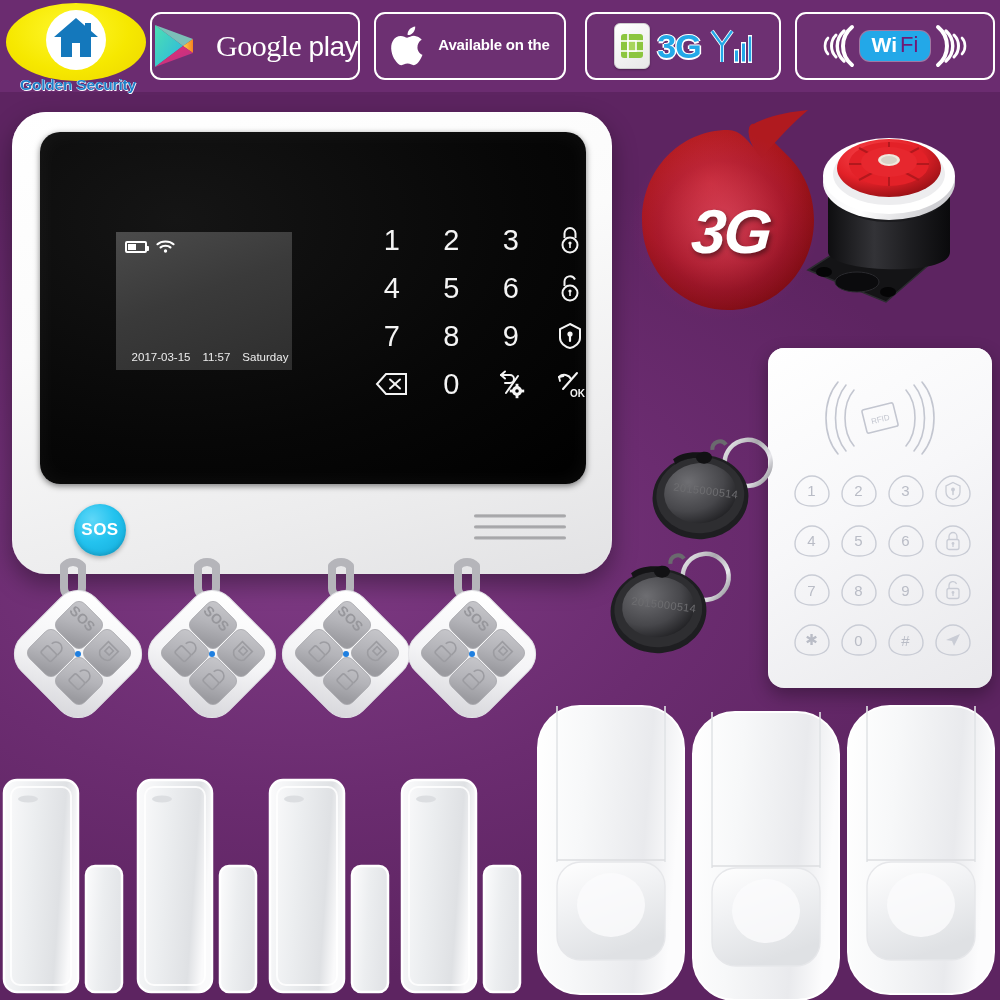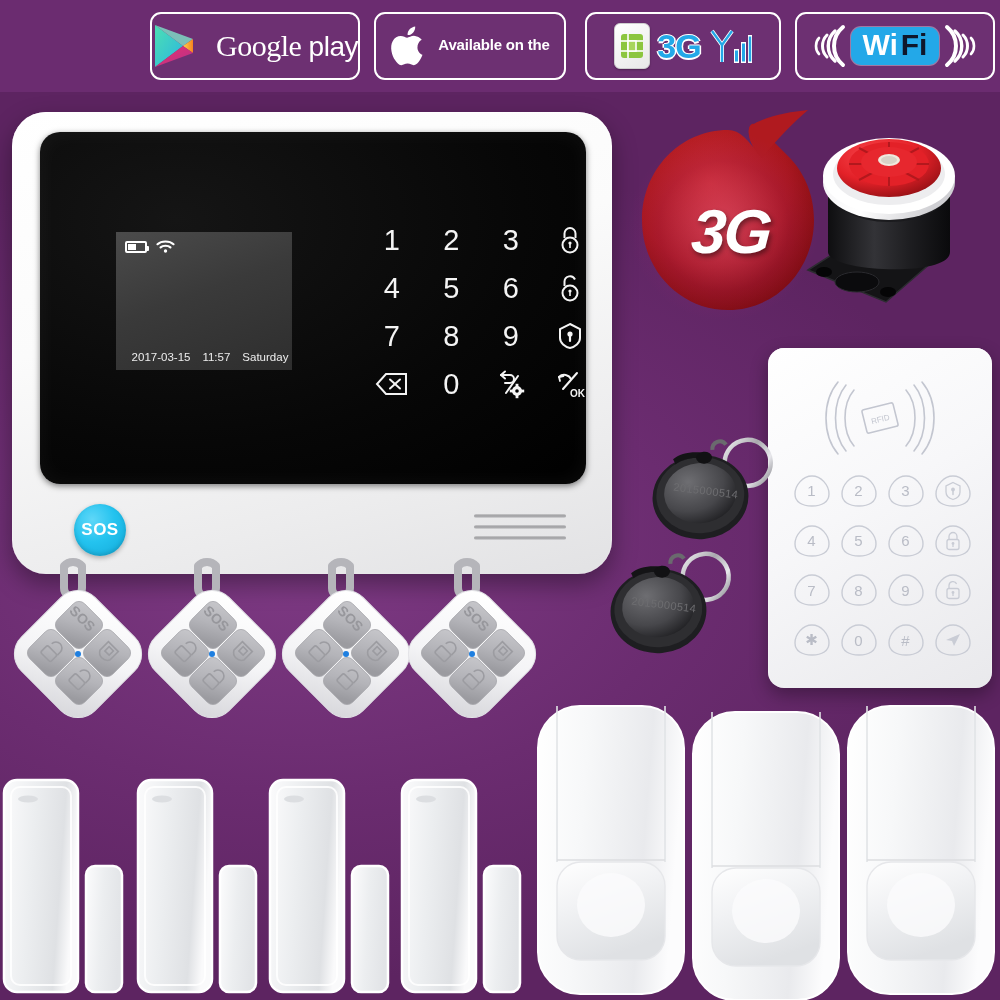--- a/index.html
+++ b/index.html
@@ -79,22 +79,22 @@
     text-shadow:1.5px 0 0 #fff, -1.5px 0 0 #fff, 0 1.5px 0 #fff, 0 -1.5px 0 #fff;
     letter-spacing:-1px;
   }
 
   .wf-inner{display:flex;align-items:center;gap:2px;}
   .wf-pill{
     background:#23a8e8;border-radius:10px;padding:3px 12px 5px 12px;
     display:flex;align-items:baseline;gap:3px;position:relative;
     box-shadow:0 0 0 1px rgba(255,255,255,.35);
   }
-  .wf-pill .wi{font-size:29px;font-weight:bold;color:#fff;line-height:1;}
-  .wf-pill .fi{font-size:30px;font-weight:bold;color:#0f172a;line-height:1;}
+  .wf-pill .wi{font-size:21px;font-weight:bold;color:#fff;line-height:1;}
+  .wf-pill .fi{font-size:22px;font-weight:normal;color:#701a75;line-height:1;}
 
   
   .panel{
     position:absolute;left:12px;top:112px;width:600px;height:462px;
     background:linear-gradient(165deg,#ffffff 0%,#fbfbfb 40%,#ececed 78%,#e2e2e4 100%);
     border-radius:34px;
     box-shadow:0 10px 24px rgba(0,0,0,.36), inset 0 1px 2px #fff;
   }
   .panel-glass{
     position:absolute;left:28px;top:20px;width:546px;height:352px;
@@ -223,20 +223,29 @@
 
   svg{display:block;overflow:visible;}
 </style>
 </head>
 <body>
 
 <div id="stage">
 
   <div class="header">
 
+    <div class="logo">
+      <div class="logo-oval"></div>
+      <div class="logo-circle"></div>
+      <svg class="logo-house" width="48" height="46" viewBox="0 0 48 46">
+        <path d="M24 3 L46 22 L39 22 L39 42 L28 42 L28 28 L20 28 L20 42 L9 42 L9 22 L2 22 Z" fill="#1478bc"></path>
+        <rect x="33" y="8" width="6" height="10" fill="#1478bc"></rect>
+      </svg>
+      <div class="logo-text">Golden Security</div>
+    </div>
 
     <div class="badge badge-gp">
       <div class="gp-inner">
         <svg width="44" height="46" viewBox="0 0 44 46">
           <defs>
             <linearGradient id="gpA" x1="0" y1="0" x2="1" y2="1">
               <stop offset="0" stop-color="#4ce0b3"></stop>
                 <stop offset="1" stop-color="#2bb5e0"></stop>
             </linearGradient>
             <linearGradient id="gpB" x1="0" y1="0" x2="1" y2="0">

